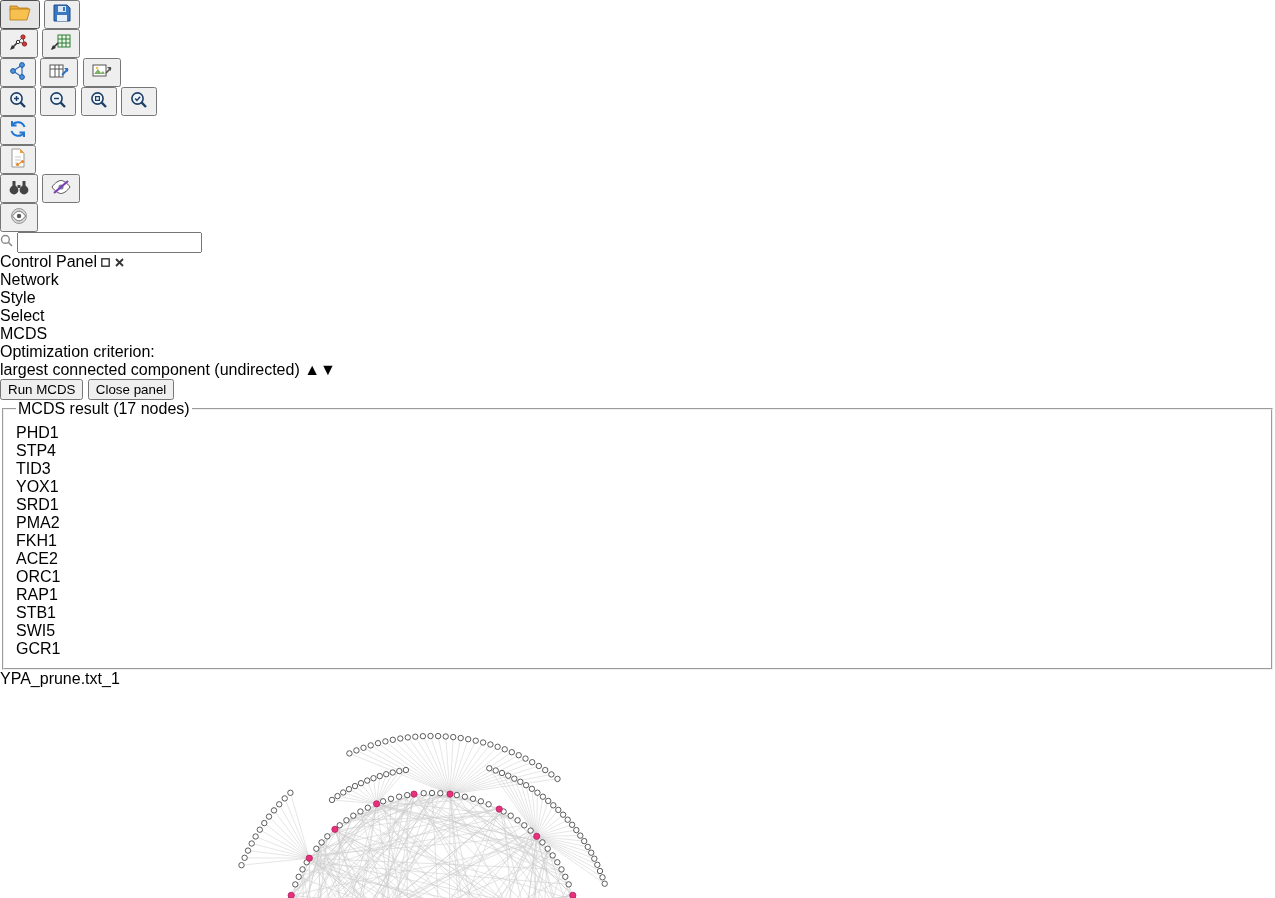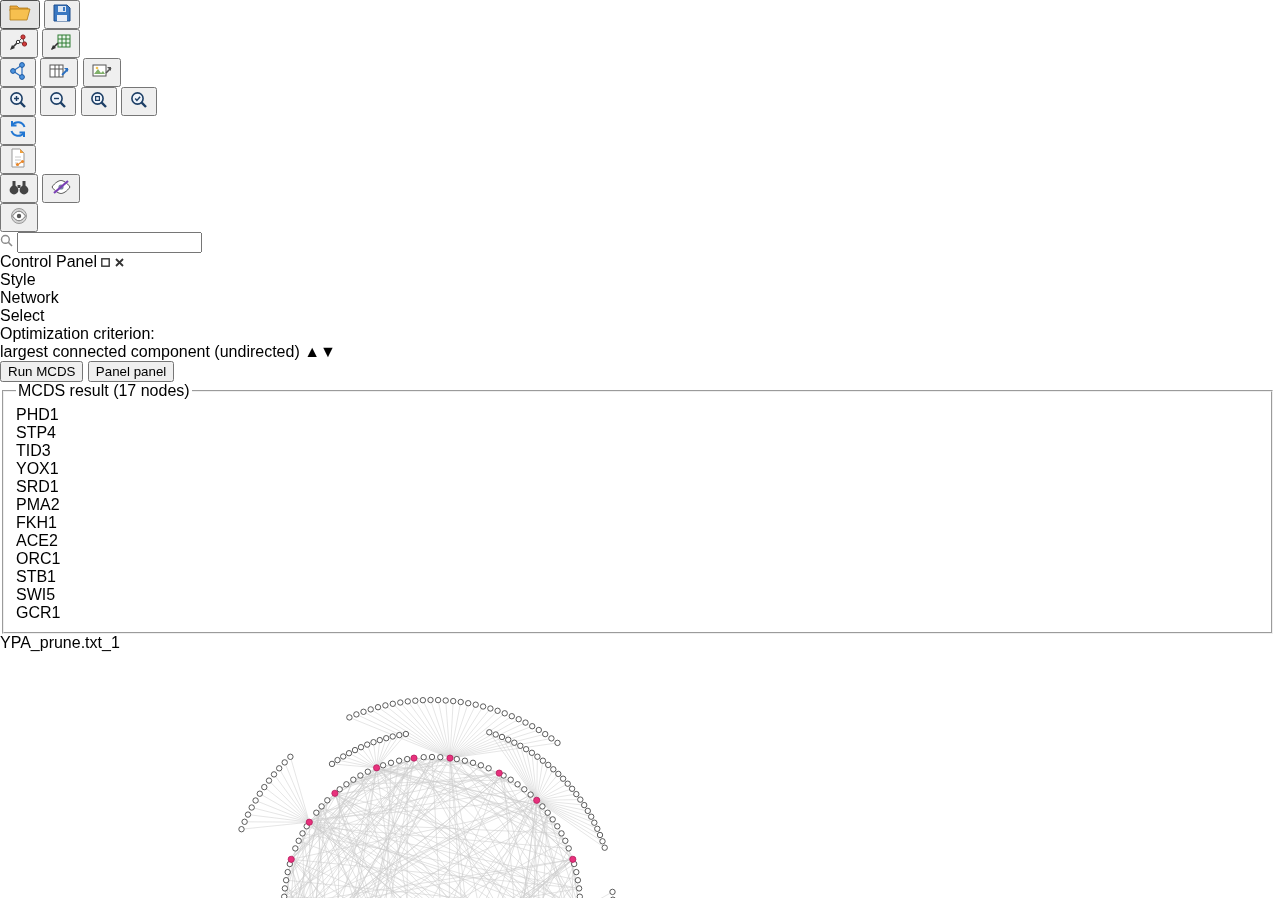--- a/index.html
+++ b/index.html
@@ -244,45 +244,47 @@
         <span class="win-btns">
           <span class="wbtn"><svg width="9" height="9">
                 <rect x="0.8" y="0.8" width="7.4" height="7.4" fill="none" stroke="#333" stroke-width="1.4"></rect>
               </svg></span>
           <span class="wbtn"><svg width="9" height="9">
                 <path d="M1 1l7 7M8 1L1 8" stroke="#333" stroke-width="1.8"></path>
               </svg></span>
         </span>
       </div>
       <div class="cp-tabs" id="cp-tabs">
+          <div class="tab">Network</div>
           <div class="tab">Style</div>
-          <div class="tab">Network</div>
           <div class="tab">Select</div>
+          <div class="tab active">MCDS</div>
         </div>
       <div class="opt-label">Optimization criterion:</div>
       <div class="dropdown">
         <span class="val">largest connected component (undirected)</span>
         <span class="dd-stepper"><span>▲</span><span>▼</span></span>
       </div>
       <div class="btn-row">
         <button class="btn focused">Run MCDS</button>
-        <button class="btn">Panel panel</button>
+        <button class="btn">Close panel</button>
       </div>
       <fieldset class="result-box">
         <legend>MCDS result (17 nodes)</legend>
         <div class="result-list" id="mcds-list">
             <div>PHD1</div>
             <div>STP4</div>
             <div>TID3</div>
             <div>YOX1</div>
             <div>SRD1</div>
             <div>PMA2</div>
             <div>FKH1</div>
             <div>ACE2</div>
             <div>ORC1</div>
+            <div>RAP1</div>
             <div>STB1</div>
             <div>SWI5</div>
             <div>GCR1</div>
           </div>
       </fieldset>
     </section>
 
     <div class="vsplitter"></div>
 
     <section class="network-window">

